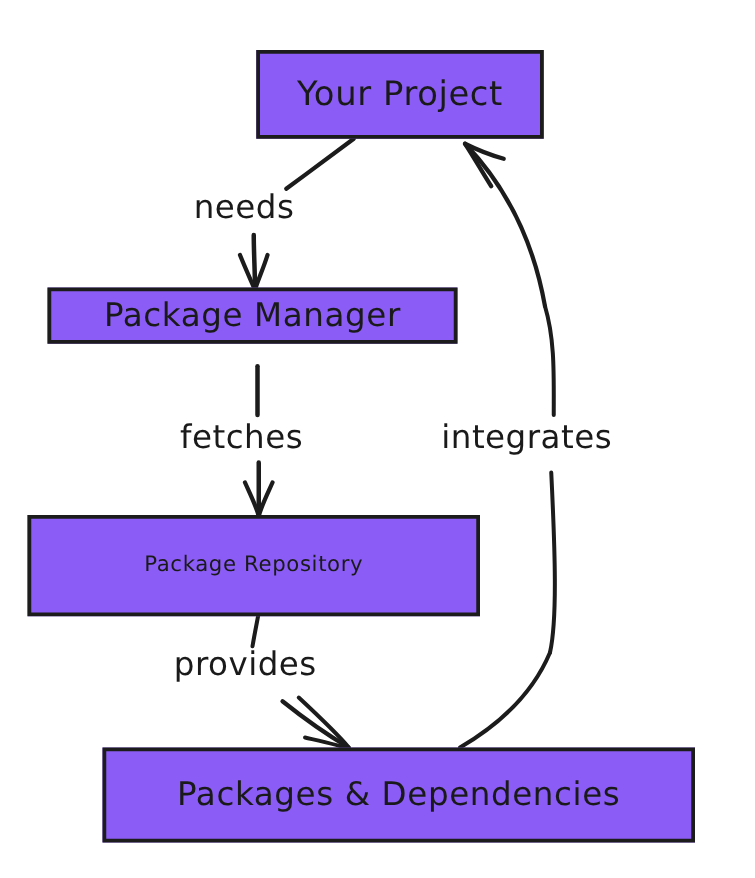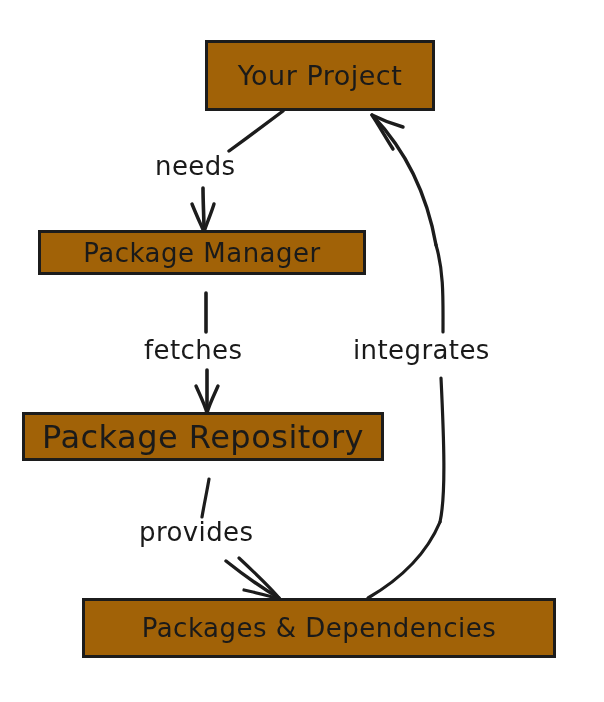--- a/index.html
+++ b/index.html
@@ -24,21 +24,21 @@
     top: 0;
     width: 604px;
     height: 702px;
   }
   .node-box {
     position: absolute;
     box-sizing: border-box;
     display: flex;
     align-items: center;
     justify-content: center;
-    background: #a16207;
+    background: #8b5cf6;
     border: 3px solid #1c1c1c;
     color: #1a1a1a;
     font-family: "DejaVu Sans", sans-serif;
     letter-spacing: 0.5px;
     white-space: nowrap;
   }
   .node-label {
     display: block;
     line-height: 1;
     font-weight: 400;
@@ -49,22 +49,22 @@
     font-family: "DejaVu Sans", sans-serif;
     white-space: nowrap;
     letter-spacing: 0.4px;
     line-height: 1;
     background: transparent;
   }
 
   
   #node-your-project   { left: 205px; top: 40px;  width: 230px; height: 71px;  font-size: 27px; }
   #node-package-manager{ left: 38px;  top: 230px; width: 328px; height: 45px;  font-size: 26px; }
-  #node-package-repo   { left: 22px;  top: 412px; width: 362px; height: 49px;  font-size: 32px; }
-  #node-packages-deps  { left: 82px;  top: 598px; width: 474px; height: 60px;  font-size: 26px; }
+  #node-package-repo   { left: 22px;  top: 412px; width: 362px; height: 81px;  font-size: 17px; }
+  #node-packages-deps  { left: 82px;  top: 598px; width: 474px; height: 76px;  font-size: 26px; }
 
   
   #label-needs      { left: 155px; top: 153px; font-size: 26px; }
   #label-fetches    { left: 144px; top: 337px; font-size: 26px; }
   #label-provides   { left: 139px; top: 519px; font-size: 26px; }
   #label-integrates { left: 353px; top: 337px; font-size: 26px; }
 </style>
 </head>
 <body>
 

